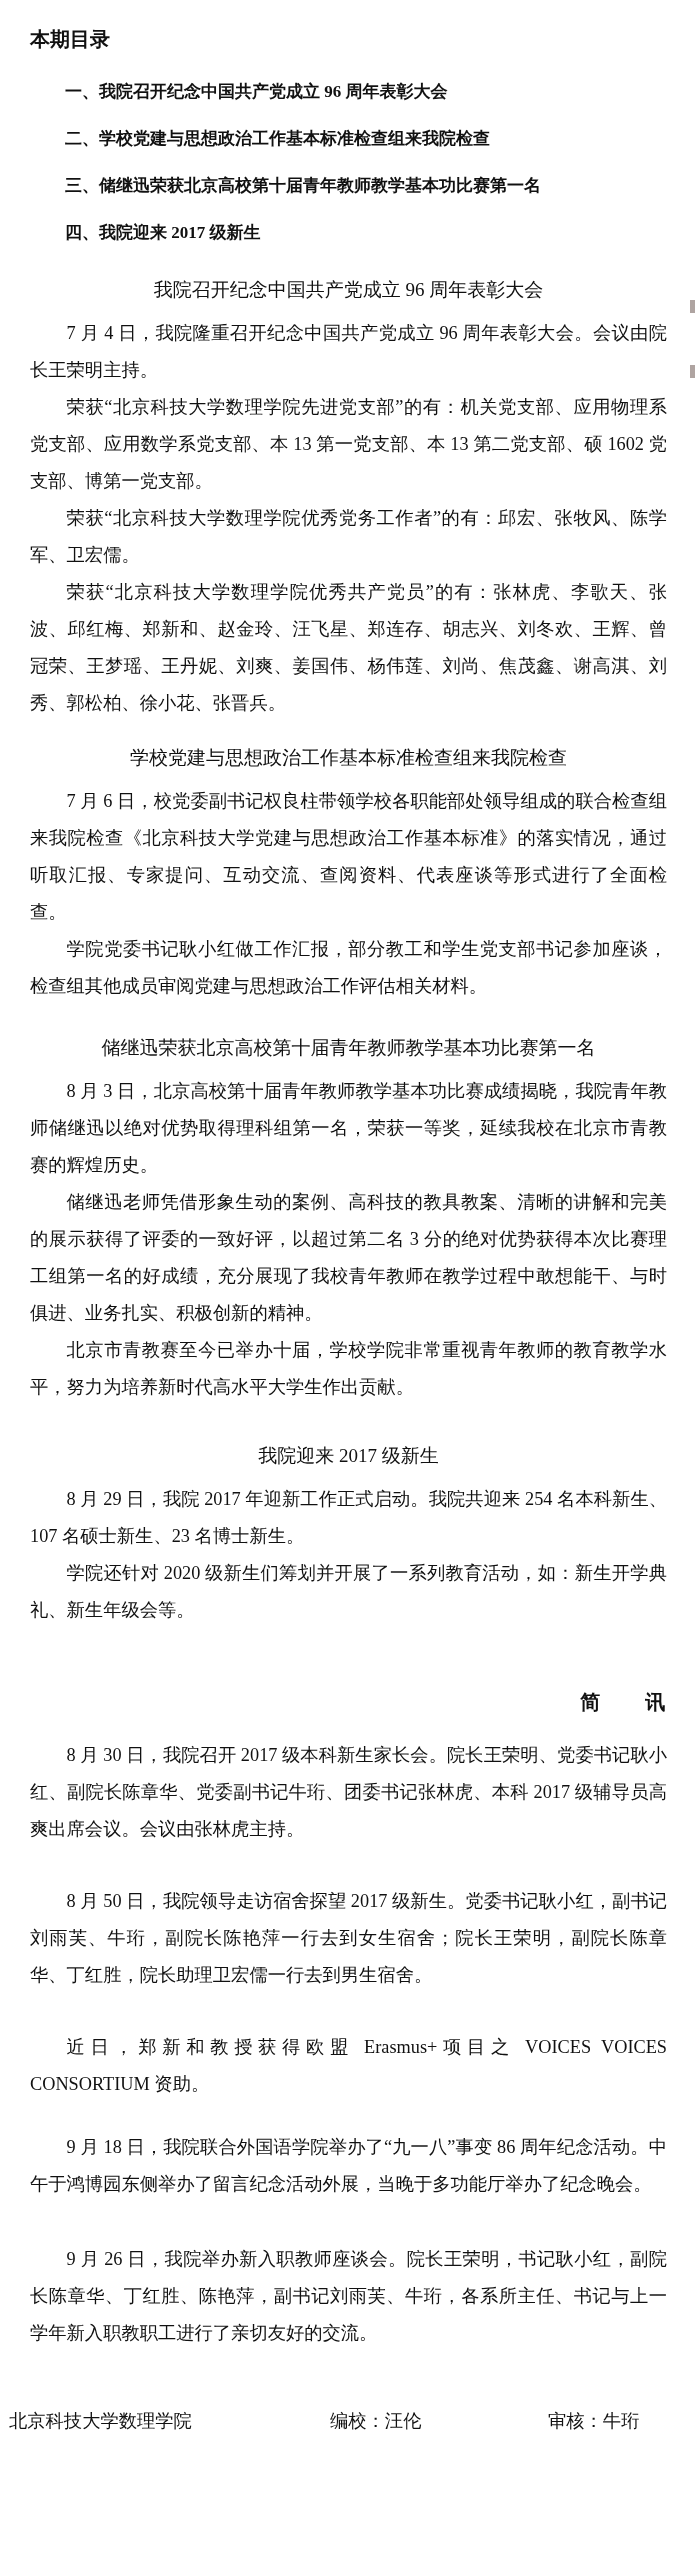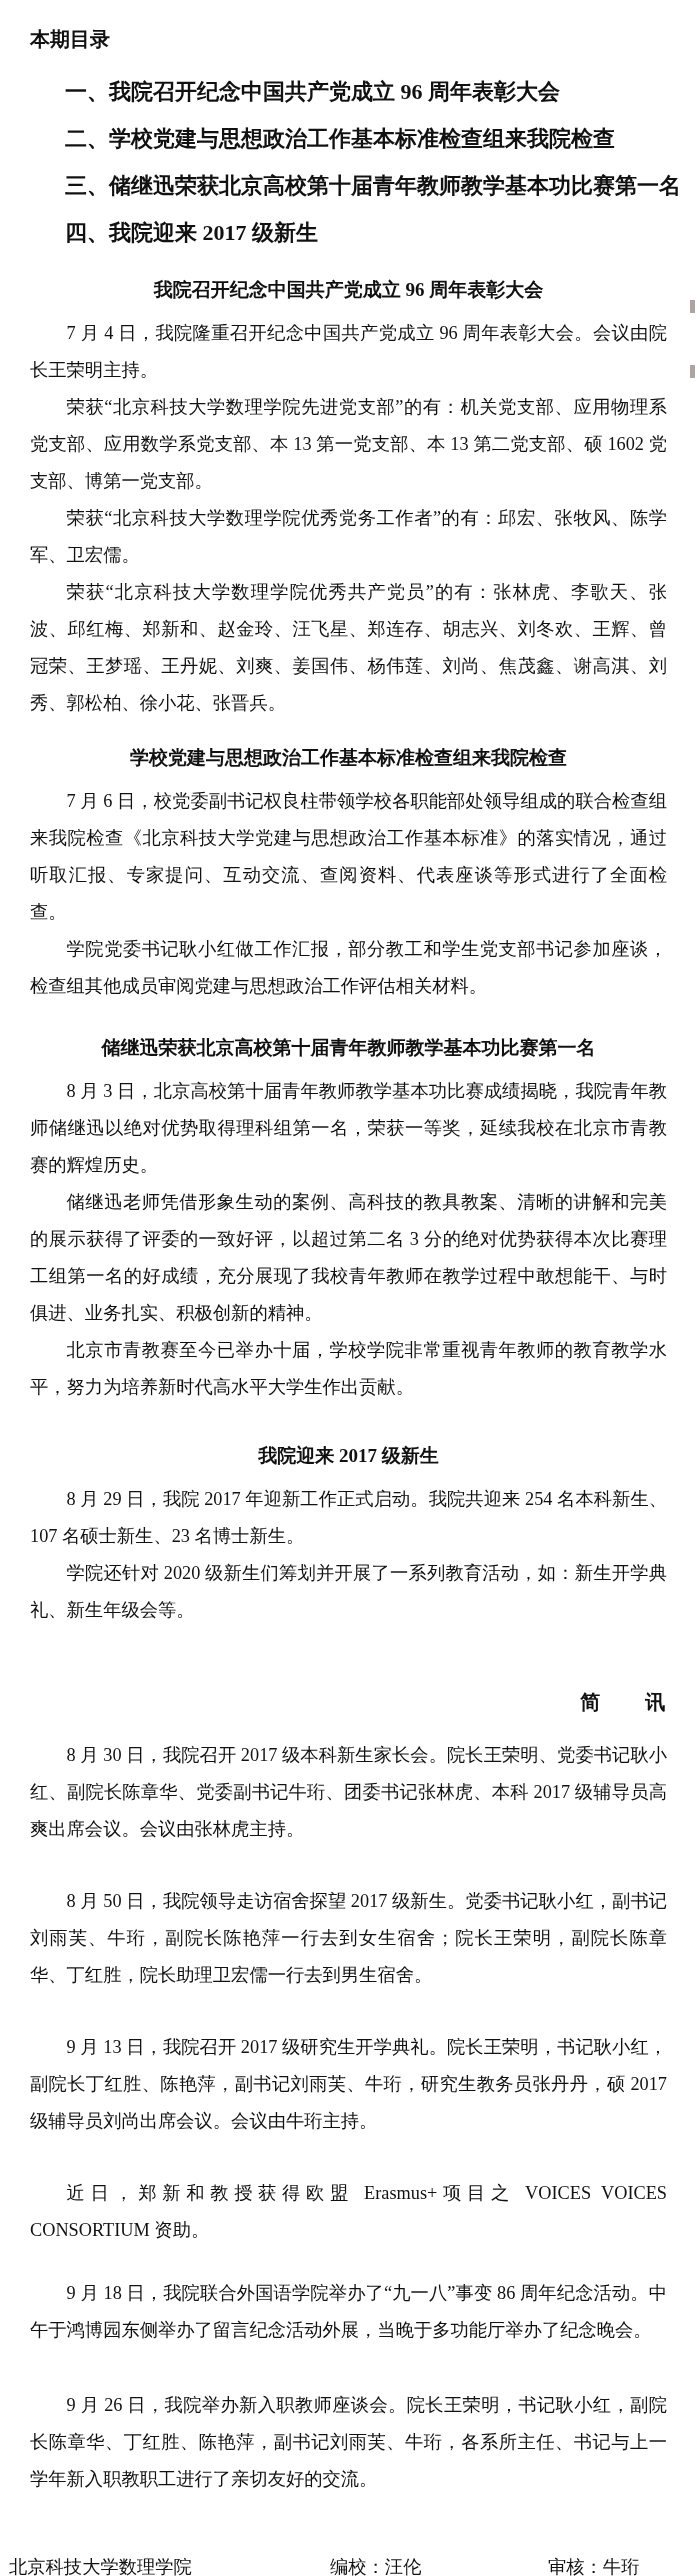--- a/index.html
+++ b/index.html
@@ -25,30 +25,30 @@
     font-weight: bold;
     line-height: 26px;
     margin: 0 0 15.7px 0;
   }
   .toc-list {
     margin: 0;
     padding: 0 0 0 35px;
     list-style: none;
   }
   .toc-item {
-    font-size: 22px;
+    font-size: 17px;
     font-weight: bold;
     line-height: 47px;
     white-space: nowrap;
   }
   
   .section-heading {
     text-align: center;
     font-size: 19px;
-    font-weight: bold;
+    font-weight: normal;
     line-height: 26px;
     margin: 0 0 12.2px 0;
   }
   .sec1 .section-heading { margin-top: 21px; }
   .sec2 .section-heading { margin-top: 23px; }
   .sec3 .section-heading { margin-top: 30px; }
   .sec4 .section-heading { margin-top: 37px; }
   .para {
     font-size: 18.3px;
     line-height: 37px;
@@ -143,21 +143,20 @@
   <div class="section sec4">
     <div class="section-heading">我院迎来 2017 级新生</div>
     <p class="para">8 月 29 日，我院 2017 年迎新工作正式启动。我院共迎来 254 名本科新生、107 名硕士新生、23 名博士新生。</p>
     <p class="para">学院还针对 2020 级新生们筹划并开展了一系列教育活动，如：新生开学典礼、新生年级会等。</p>
   </div>
 
   <div class="briefs">
     <div class="briefs-heading">简　　讯</div>
     <p class="brief-item">8 月 30 日，我院召开 2017 级本科新生家长会。院长王荣明、党委书记耿小红、副院长陈章华、党委副书记牛珩、团委书记张林虎、本科 2017 级辅导员高爽出席会议。会议由张林虎主持。</p>
     <p class="brief-item">8 月 50 日，我院领导走访宿舍探望 2017 级新生。党委书记耿小红，副书记刘雨芙、牛珩，副院长陈艳萍一行去到女生宿舍；院长王荣明，副院长陈章华、丁红胜，院长助理卫宏儒一行去到男生宿舍。</p>
-    <p class="brief-item">9 月 13 日，我院召开 2017 级研究生开学典礼。院长王荣明，书记耿小红，副院长丁红胜、陈艳萍，副书记刘雨芙、牛珩，研究生教务员张丹丹，硕 2017 级辅导员刘尚出席会议。会议由牛珩主持。</p>
     <p class="brief-item gap-sm">近日，郑新和教授获得欧盟 Erasmus+项目之 VOICES VOICES CONSORTIUM 资助。</p>
     <p class="brief-item gap-md">9 月 18 日，我院联合外国语学院举办了“九一八”事变 86 周年纪念活动。中午于鸿博园东侧举办了留言纪念活动外展，当晚于多功能厅举办了纪念晚会。</p>
     <p class="brief-item last">9 月 26 日，我院举办新入职教师座谈会。院长王荣明，书记耿小红，副院长陈章华、丁红胜、陈艳萍，副书记刘雨芙、牛珩，各系所主任、书记与上一学年新入职教职工进行了亲切友好的交流。</p>
   </div>
 
   <div class="footer">
     <div class="footer-row">
       <span class="f-col1">北京科技大学数理学院</span>
       <span class="f-col2">编校：汪伦</span>
       <span class="f-col3">审核：牛珩</span>

